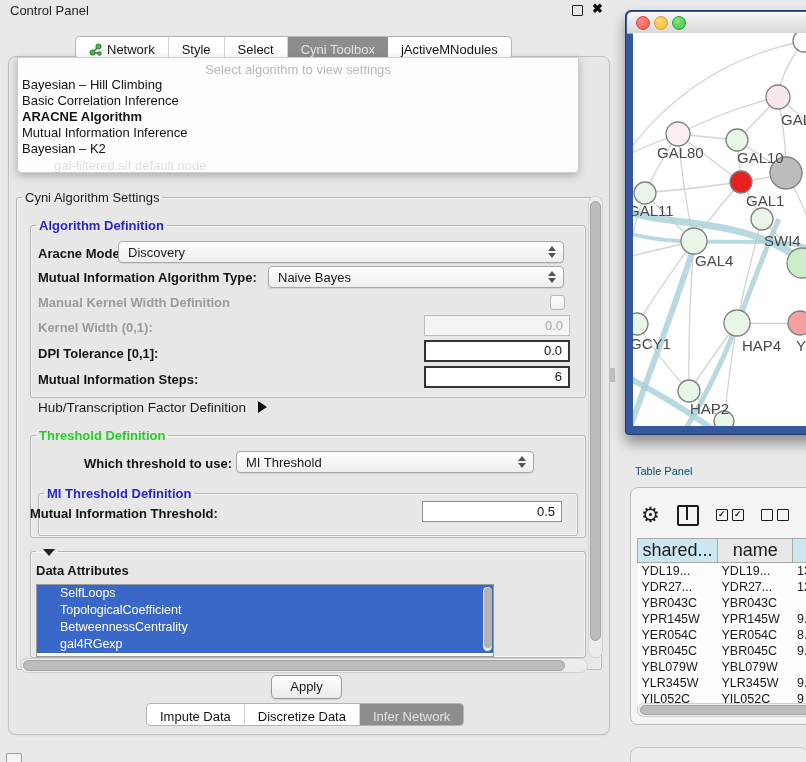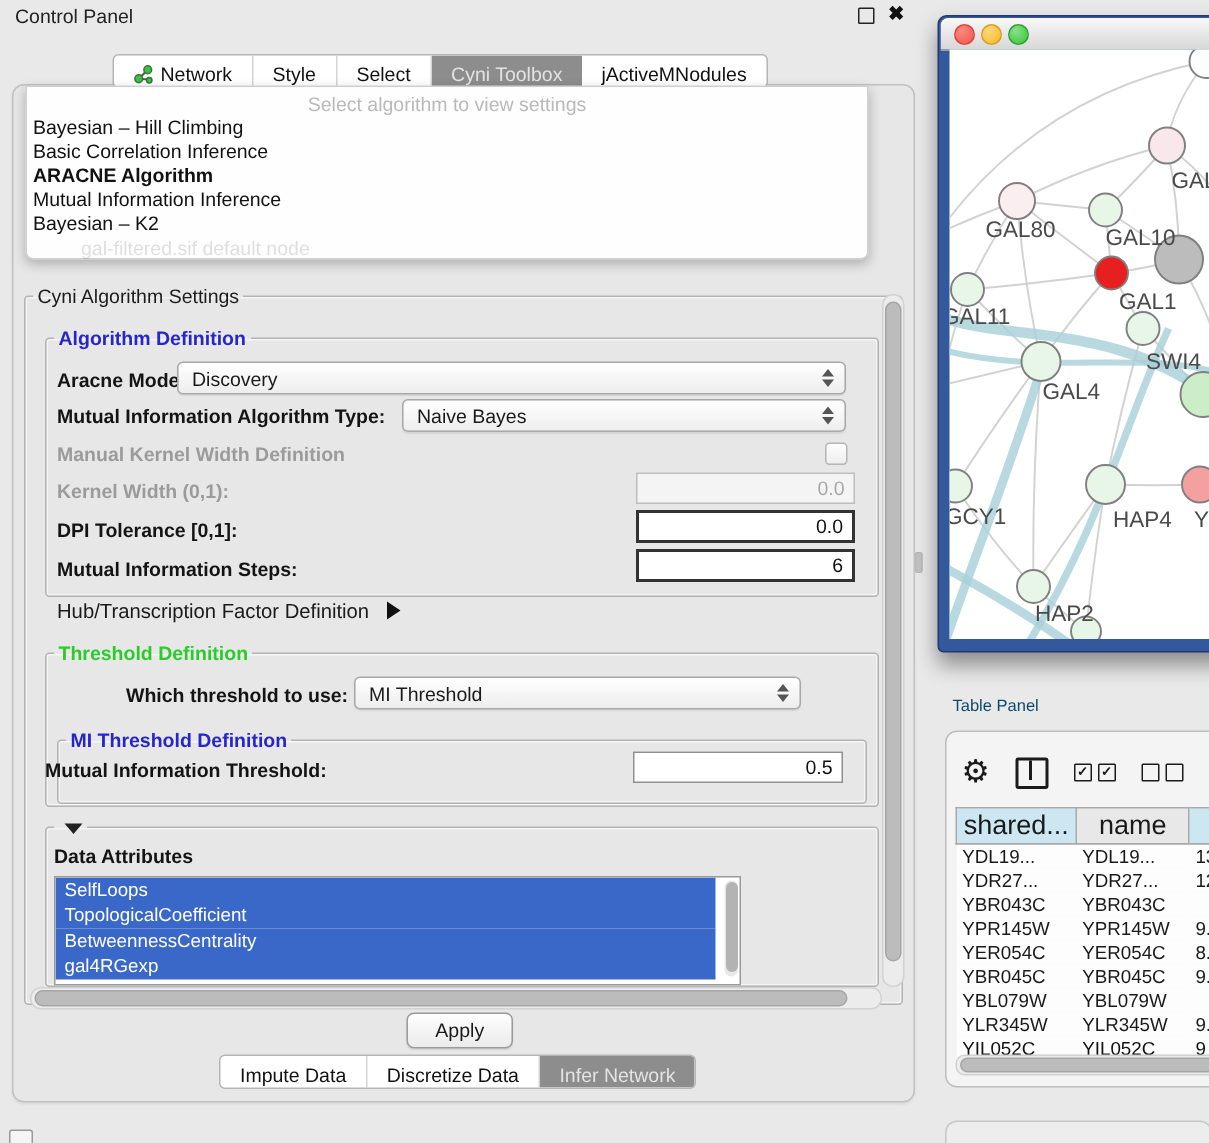--- a/index.html
+++ b/index.html
@@ -64,21 +64,21 @@
     padding:0 6px;line-height:19px;color:#111}
   .field.strong{border:2px solid #333;height:18px;line-height:18px}
   .field.dis{background:#f4f4f4;border:1px solid #bdbdbd;color:#a8a8a8}
 
   .checkbox{width:13px;height:13px;border:1px solid #b5b5b5;border-radius:3px;background:linear-gradient(#fdfdfd,#efefef)}
 
   .hub-arrow{width:0;height:0;border-top:6px solid transparent;border-bottom:6px solid transparent;border-left:9px solid #111;display:inline-block}
   .tri-down{width:0;height:0;border-left:6px solid transparent;border-right:6px solid transparent;border-top:7px solid #222;display:inline-block;vertical-align:middle;margin-left:4px}
 
   .attr-list{left:36px;top:584px;width:456px;height:71px;background:#fff;border:1px solid #9a9a9a;overflow:hidden}
-  .attr-item{height:17px;line-height:17px;background:#3a68c8;color:#fff;font-size:12.5px;padding-left:6px;width:434px}
+  .attr-item{height:17px;line-height:17px;background:#3a68c8;color:#fff;font-size:12.5px;padding-left:23px;width:434px}
   .attr-scroll{position:absolute;right:1px;top:2px;width:9px;height:64px;background:#e8e8e8;border-radius:5px}
   .attr-thumb{position:absolute;left:0.5px;top:1px;width:8px;height:60px;background:#b3b3b3;border-radius:5px}
 
   .vscroll{left:588px;top:196px;width:13px;height:460px;background:#ececec;border:1px solid #d2d2d2;border-radius:7px}
   .vthumb{position:absolute;left:1px;top:4px;width:9px;height:438px;background:#bcbcbc;border:1px solid #a5a5a5;border-radius:6px}
   .hscroll{left:20px;top:658px;width:566px;height:13px;background:#ececec;border:1px solid #d2d2d2;border-radius:7px}
   .hthumb{position:absolute;left:2px;top:1px;width:540px;height:9px;background:#bcbcbc;border:1px solid #a5a5a5;border-radius:6px}
 
   .apply-btn{left:271px;top:675px;width:69px;height:22px;background:linear-gradient(#fefefe,#ebebeb);
     border:1px solid #9a9a9a;border-radius:5px;font-size:13px;text-align:center;line-height:21px;box-shadow:0 1px 1px rgba(0,0,0,.1)}

